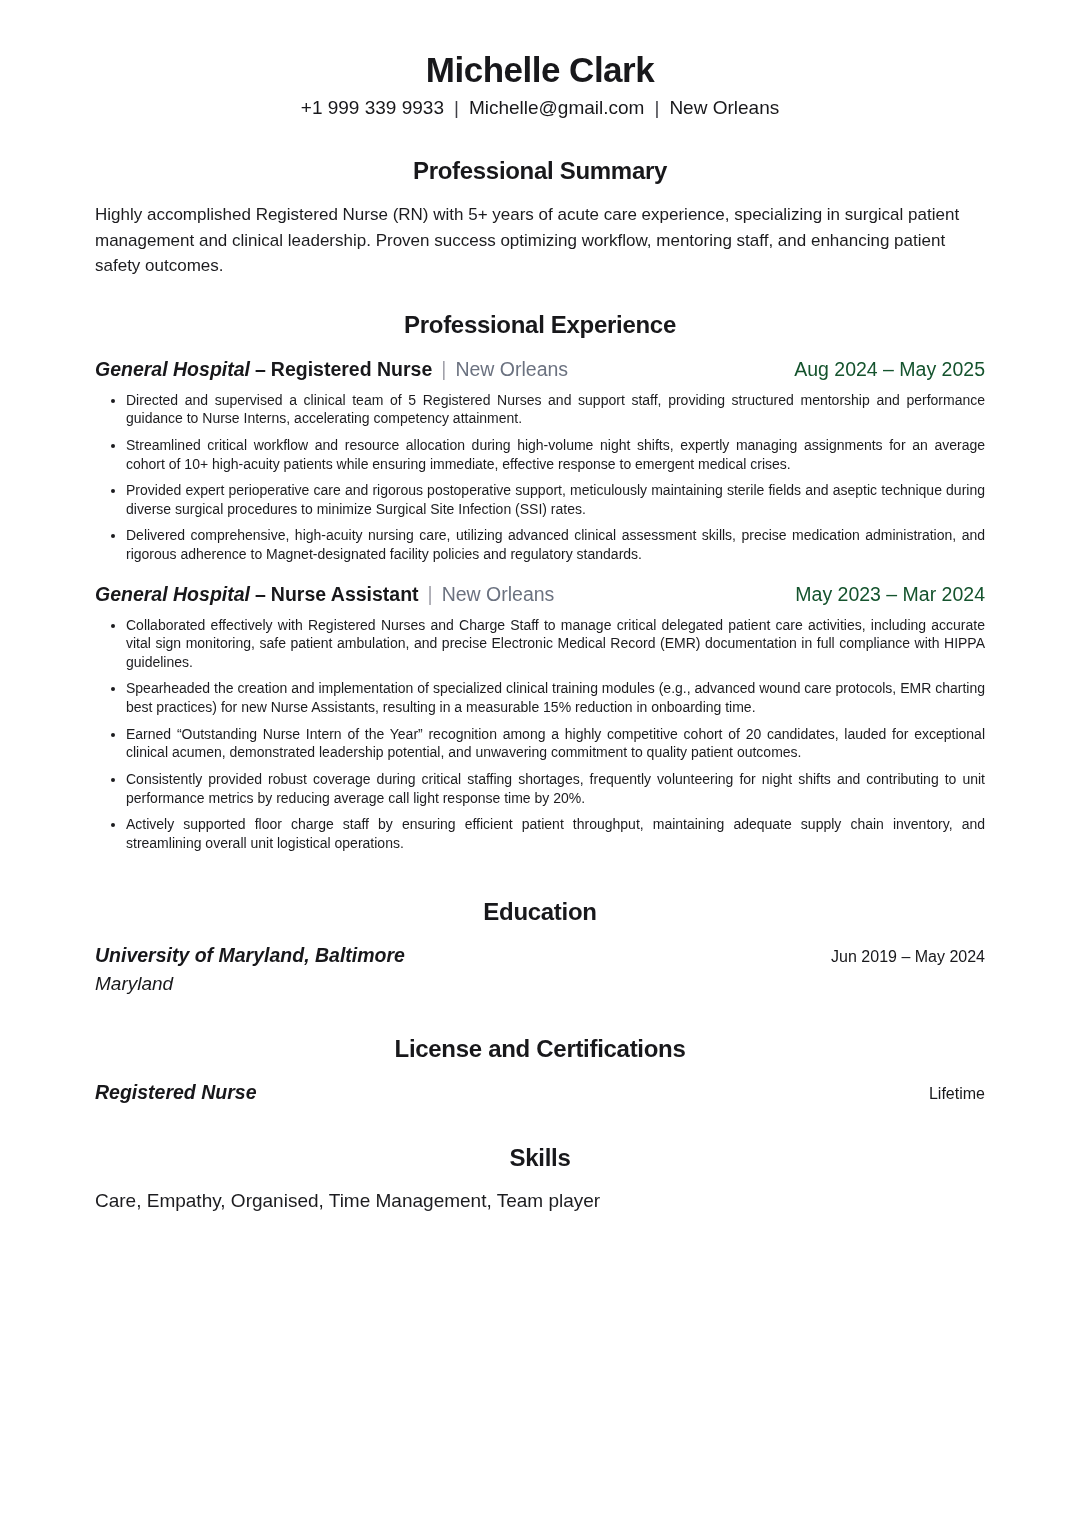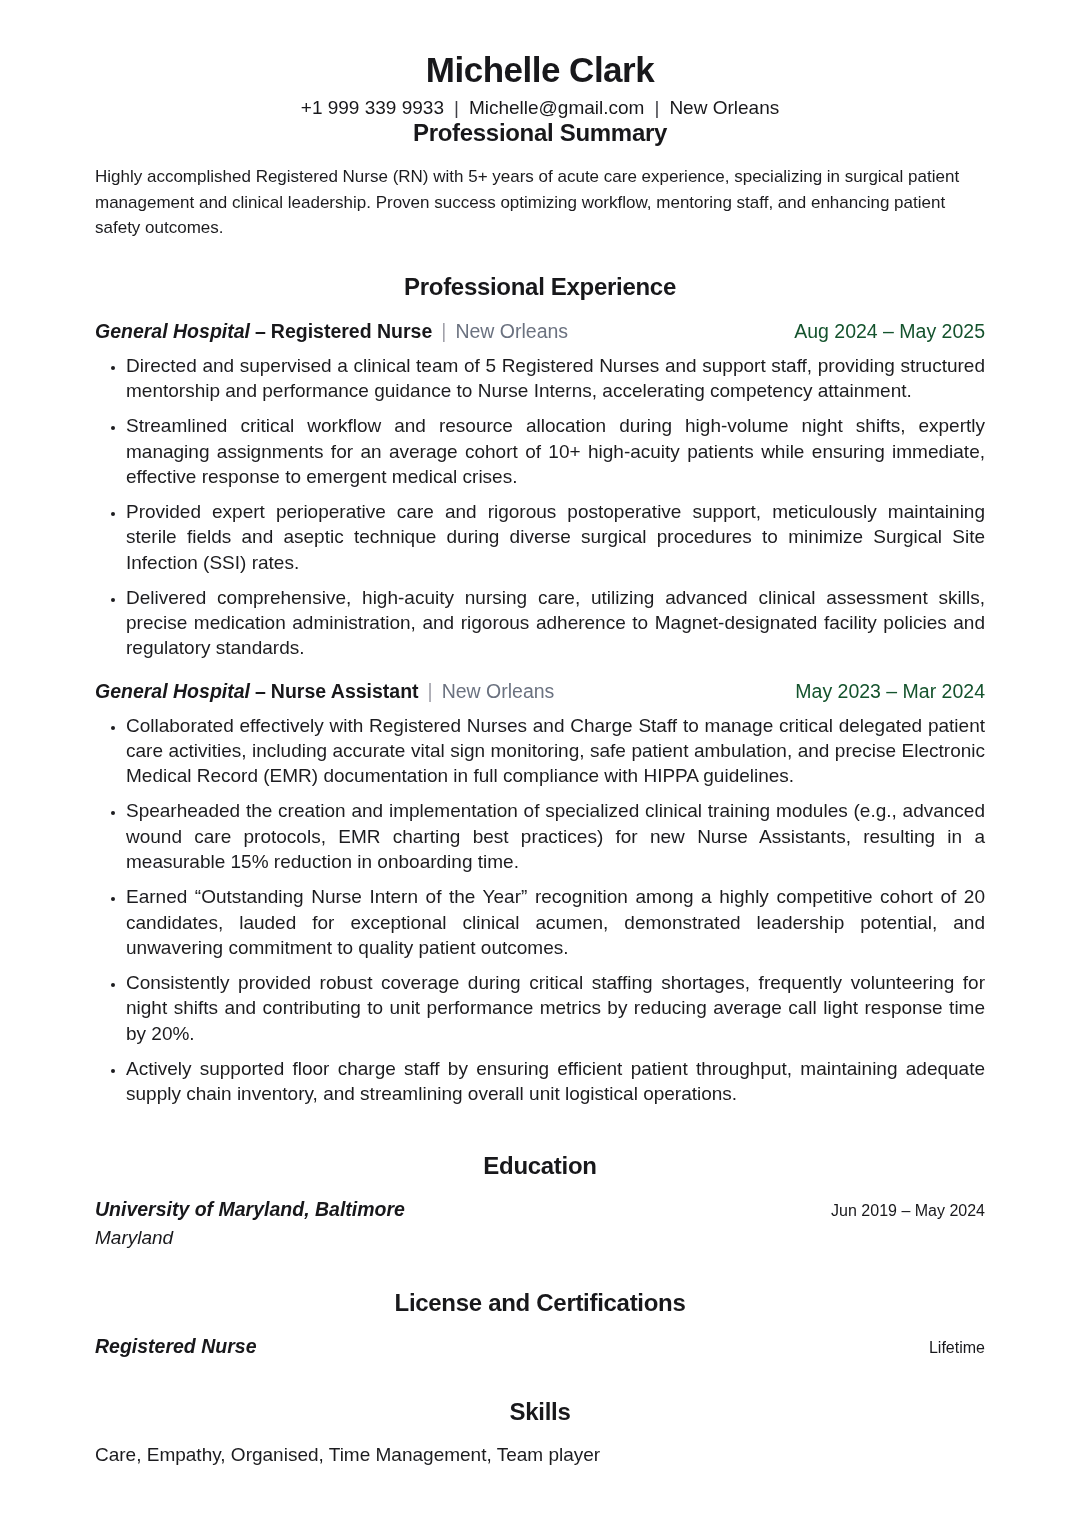--- a/index.html
+++ b/index.html
@@ -35,21 +35,21 @@
     font-weight: 300;
     color: #3f3f46;
   }
   
   .section-heading {
     text-align: center;
     font-size: 24px;
     font-weight: 700;
     letter-spacing: -0.3px;
   }
-  .section-summary   .section-heading { }
+  .section-summary   .section-heading { margin-top: 38px; }
   .section-experience.section         { margin-top: 0; }
   .section-experience .section-heading { margin-top: 32px; }
   .section-education  .section-heading { margin-top: 46px; }
   .section-licenses   .section-heading { margin-top: 40px; }
   .section-skills     .section-heading { margin-top: 40px; }
   
   .summary-text {
     margin-top: 17px;
     font-size: 17px;
     line-height: 1.5;
@@ -68,26 +68,25 @@
   .role { font-weight: 700; }
   .job-sep-bar { color: #a1a1aa; font-weight: 300; margin: 0 9px; }
   .job-location { color: #6b7280; font-weight: 400; }
   .job-dates { font-size: 19.5px; color: #14532d; white-space: nowrap; }
   .bullets {
     list-style: disc;
     margin-top: 10px;
     padding-left: 31px;
   }
   .bullets li {
-    font-size: 19px;
+    font-size: 14px;
     line-height: 1.33;
     text-align: justify;
     margin-bottom: 8px;
     color: #1c1c1f;
-    margin-top: 10px;
   }
   .bullets li::marker { font-size: 14px; }
   
   .entry { margin-top: 18px; }
   .entry-header {
     display: flex;
     justify-content: space-between;
     align-items: baseline;
   }
   .entry-title {

